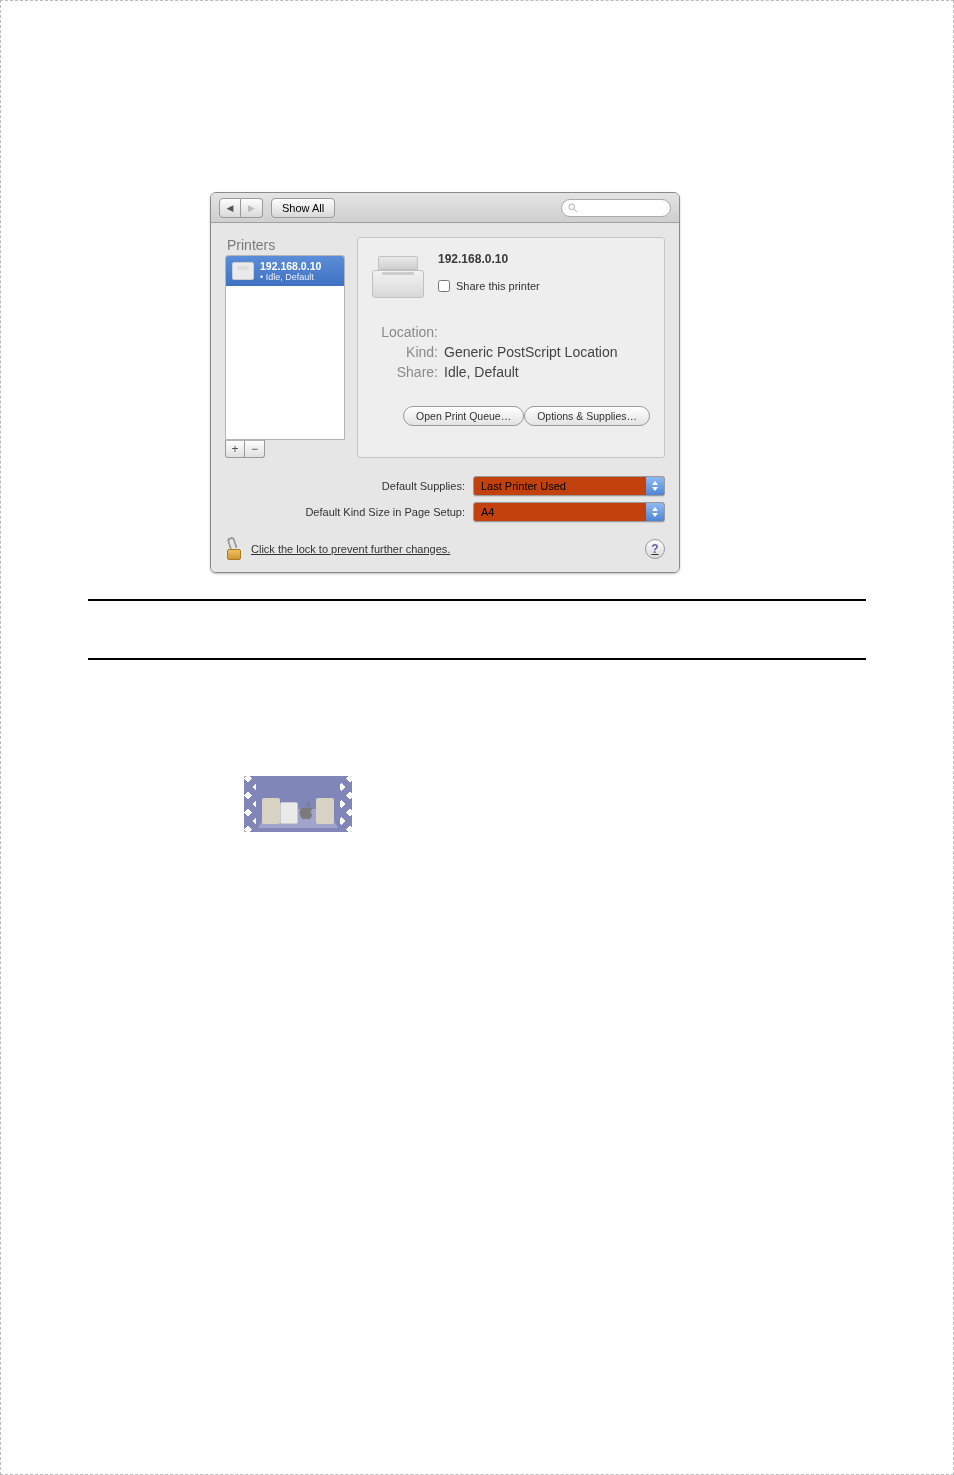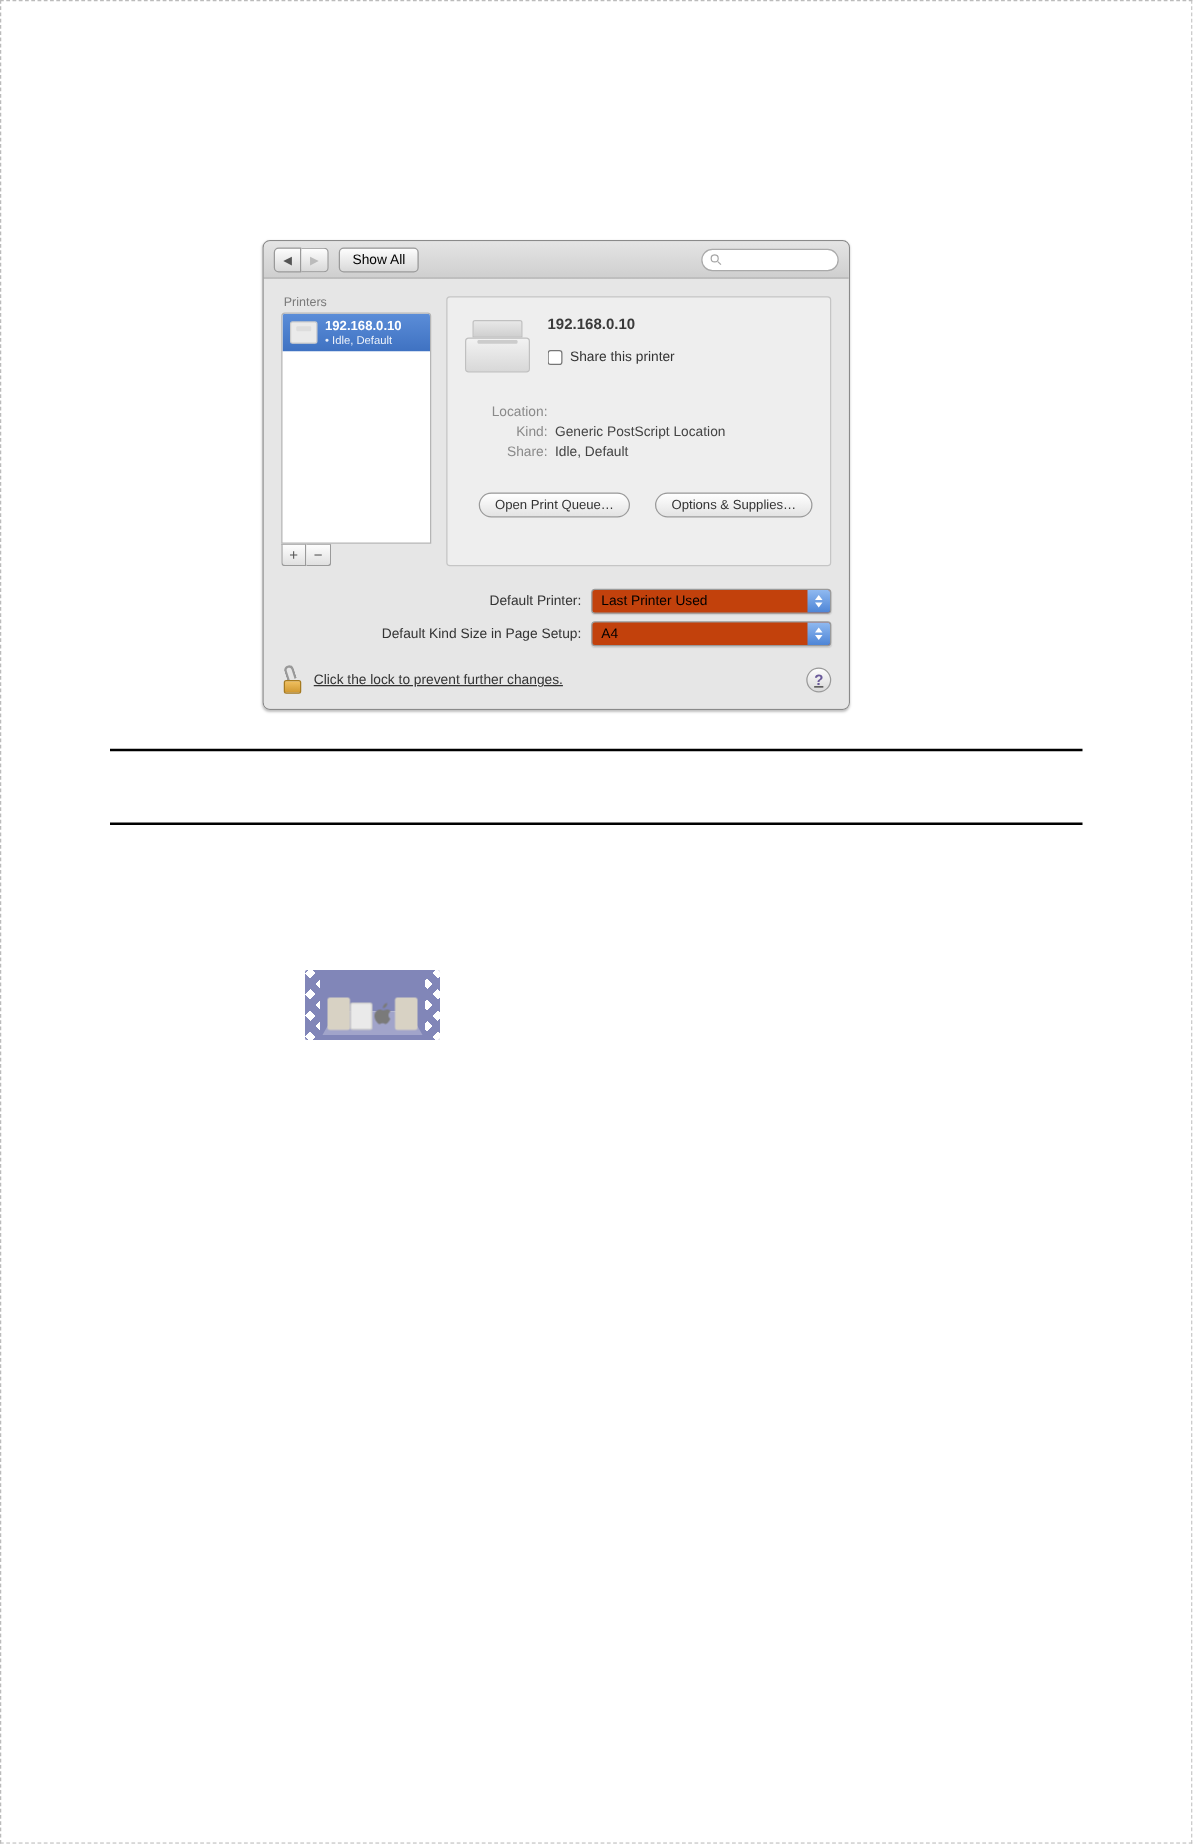--- a/index.html
+++ b/index.html
@@ -101,21 +101,21 @@
     background: #e6e6e6;
   }
   .main-row {
     display: flex;
     gap: 12px;
   }
   .printer-list-wrap {
     width: 120px;
   }
   .printer-list-label {
-    font-size: 10px;
+    font-size: 14px;
     color: #7a7a7a;
     margin-bottom: 2px;
     padding-left: 2px;
   }
   .printer-list {
     background: #fff;
     border: 1px solid #b5b5b5;
     border-radius: 3px 3px 0 0;
     height: 185px;
     overflow: hidden;
@@ -209,39 +209,39 @@
   .share-row {
     display: flex;
     align-items: center;
     gap: 6px;
     font-size: 11px;
     color: #333;
   }
   .share-row input { width: 12px; height: 12px; }
   .info-grid {
     margin-top: 22px;
-    font-size: 11px;
+    font-size: 14px;
     color: #333;
   }
   .info-row {
     display: flex;
     gap: 6px;
     margin-bottom: 4px;
   }
   .info-label {
     width: 66px;
     text-align: right;
     color: #8a8a8a;
   }
   .info-value { color: #444; }
   .detail-buttons {
     margin-top: 26px;
     display: flex;
     justify-content: flex-end;
-    gap: 20px;
+    gap: 0;
   }
   .aqua-btn {
     height: 20px;
     padding: 0 12px;
     background: linear-gradient(#ffffff, #e3e3e3);
     border: 1px solid #9a9a9a;
     border-radius: 11px;
     font-size: 10.5px;
     display: flex; align-items: center;
     color: #333;
@@ -485,21 +485,21 @@
           </div>
           <div class="aqua-btn">
             <span>Options &amp; Supplies…</span>
           </div>
         </div>
       </div>
     </div>
 
     <div class="dropdown-section">
       <div class="dropdown-row">
-        <div class="dd-label">Default Printer:</div>
+        <div class="dd-label">Default Supplies:</div>
         <div class="dropdown">
           <span>Last Printer Used</span>
           <div class="dd-arrow"></div>
         </div>
       </div>
       <div class="dropdown-row">
         <div class="dd-label">Default Kind Size in Page Setup:</div>
         <div class="dropdown">
           <span>A4</span>
           <div class="dd-arrow"></div>

